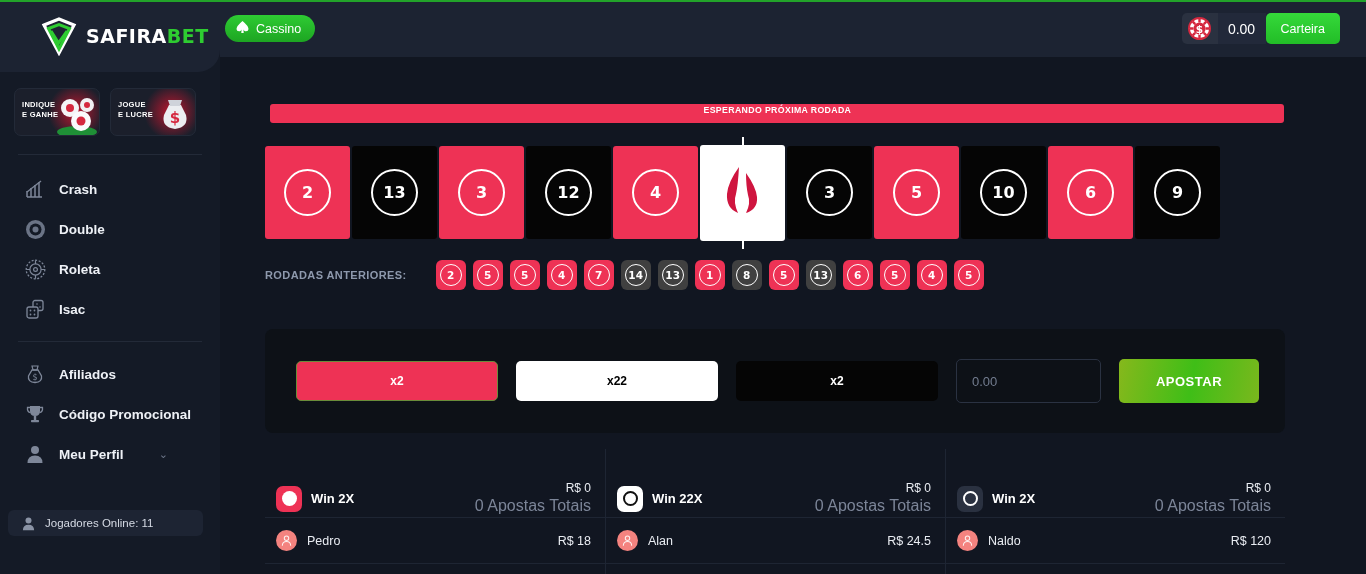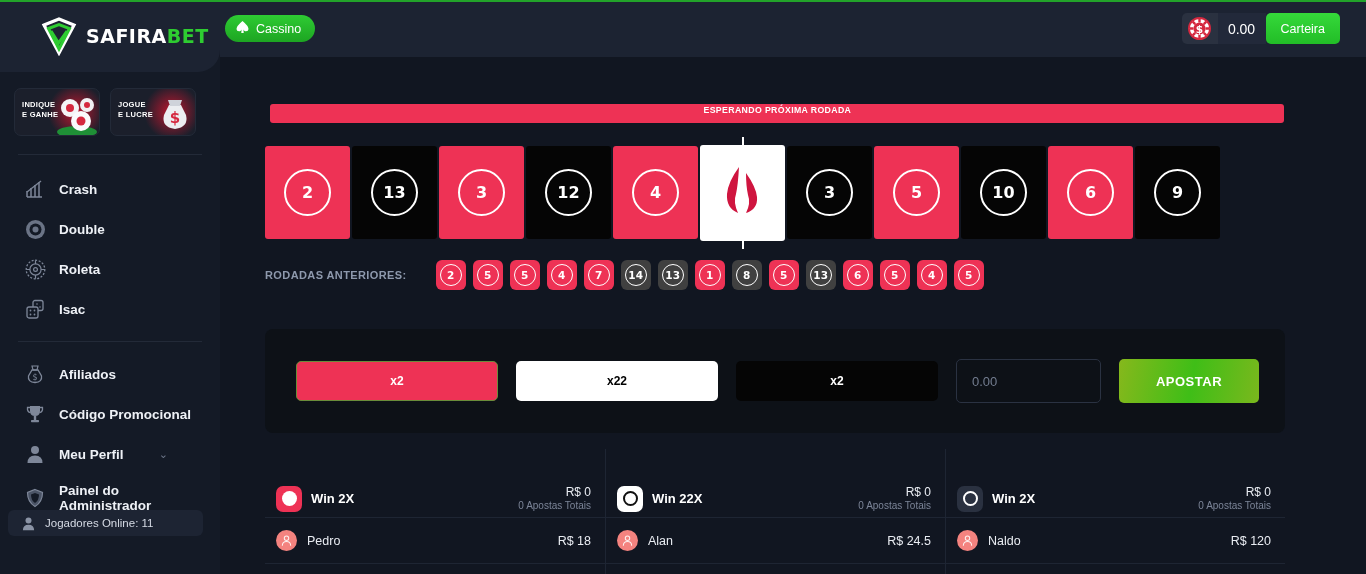--- a/index.html
+++ b/index.html
@@ -150,21 +150,21 @@
   .badge.red{ background:#ee3255; }
   .badge.white{ background:#fff; }
   .badge.dark{ background:#2a3140; }
   .badge .bring{ width:15px; height:15px; border-radius:50%; }
   .badge.red .bring{ background:#fff; }
   .badge.white .bring{ border:2.6px solid #111; }
   .badge.dark .bring{ border:2.2px solid #fff; }
   .wlbl{ font-size:13px; font-weight:bold; color:#fff; }
   .head-right{ margin-left:auto; text-align:right; }
   .head-total{ font-size:12px; color:#eaedf3; line-height:1.25; }
-  .head-sub{ font-size:10px; color:#7c8598; line-height:1.25;text-align:center; }
+  .head-sub{ font-size:16px; color:#7c8598; line-height:1.25;text-align:center; }
   .prow{ height:46px; display:flex; align-items:center; padding:0 14px 0 11px;
     border-bottom:1px solid #1e2533; }
   .avatar{ width:21px; height:21px; border-radius:50%; flex:0 0 21px;
     background:#f4837f; margin-right:10px; display:flex;
     align-items:center; justify-content:center; }
   .pname{ font-size:12.5px; color:#e9ecf2; }
   .pval{ margin-left:auto; font-size:12.5px; color:#e9ecf2; }
 </style>
 </head>
 <body>
@@ -296,29 +296,20 @@
       <div class="nav-item">
         <span class="nav-ico">
           <svg width="20" height="20" viewBox="0 0 20 20">
             <circle cx="10" cy="6" r="4" fill="#7e8799"></circle>
             <path d="M2.5 19 Q2.5 11.5 10 11.5 Q17.5 11.5 17.5 19 Z" fill="#7e8799"></path>
           </svg>
         </span>
         <span class="nav-lbl">Meu Perfil</span>
         <span class="chev">⌄</span>
       </div>
-      <div class="nav-item">
-        <span class="nav-ico">
-          <svg width="20" height="20" viewBox="0 0 20 20">
-            <path d="M10 1.5 L17.5 4.5 Q17.5 14 10 18.5 Q2.5 14 2.5 4.5 Z" fill="#4b5466" stroke="#7e8799" stroke-width="1.2"></path>
-            <path d="M10 5 L14 6.6 Q14 12.5 10 15 Q6 12.5 6 6.6 Z" fill="#141a26"></path>
-          </svg>
-        </span>
-        <span class="nav-lbl">Painel do Administrador</span>
-      </div>
     </div>
 
     <div class="online">
       <span class="nav-ico" style="width:16px;flex:0 0 16px;">
         <svg width="15" height="15" viewBox="0 0 20 20">
           <circle cx="10" cy="6" r="4" fill="#8a93a5"></circle>
           <path d="M2.5 19 Q2.5 11.5 10 11.5 Q17.5 11.5 17.5 19 Z" fill="#8a93a5"></path>
         </svg>
       </span>
       <span class="online-lbl">Jogadores Online: 11</span>

